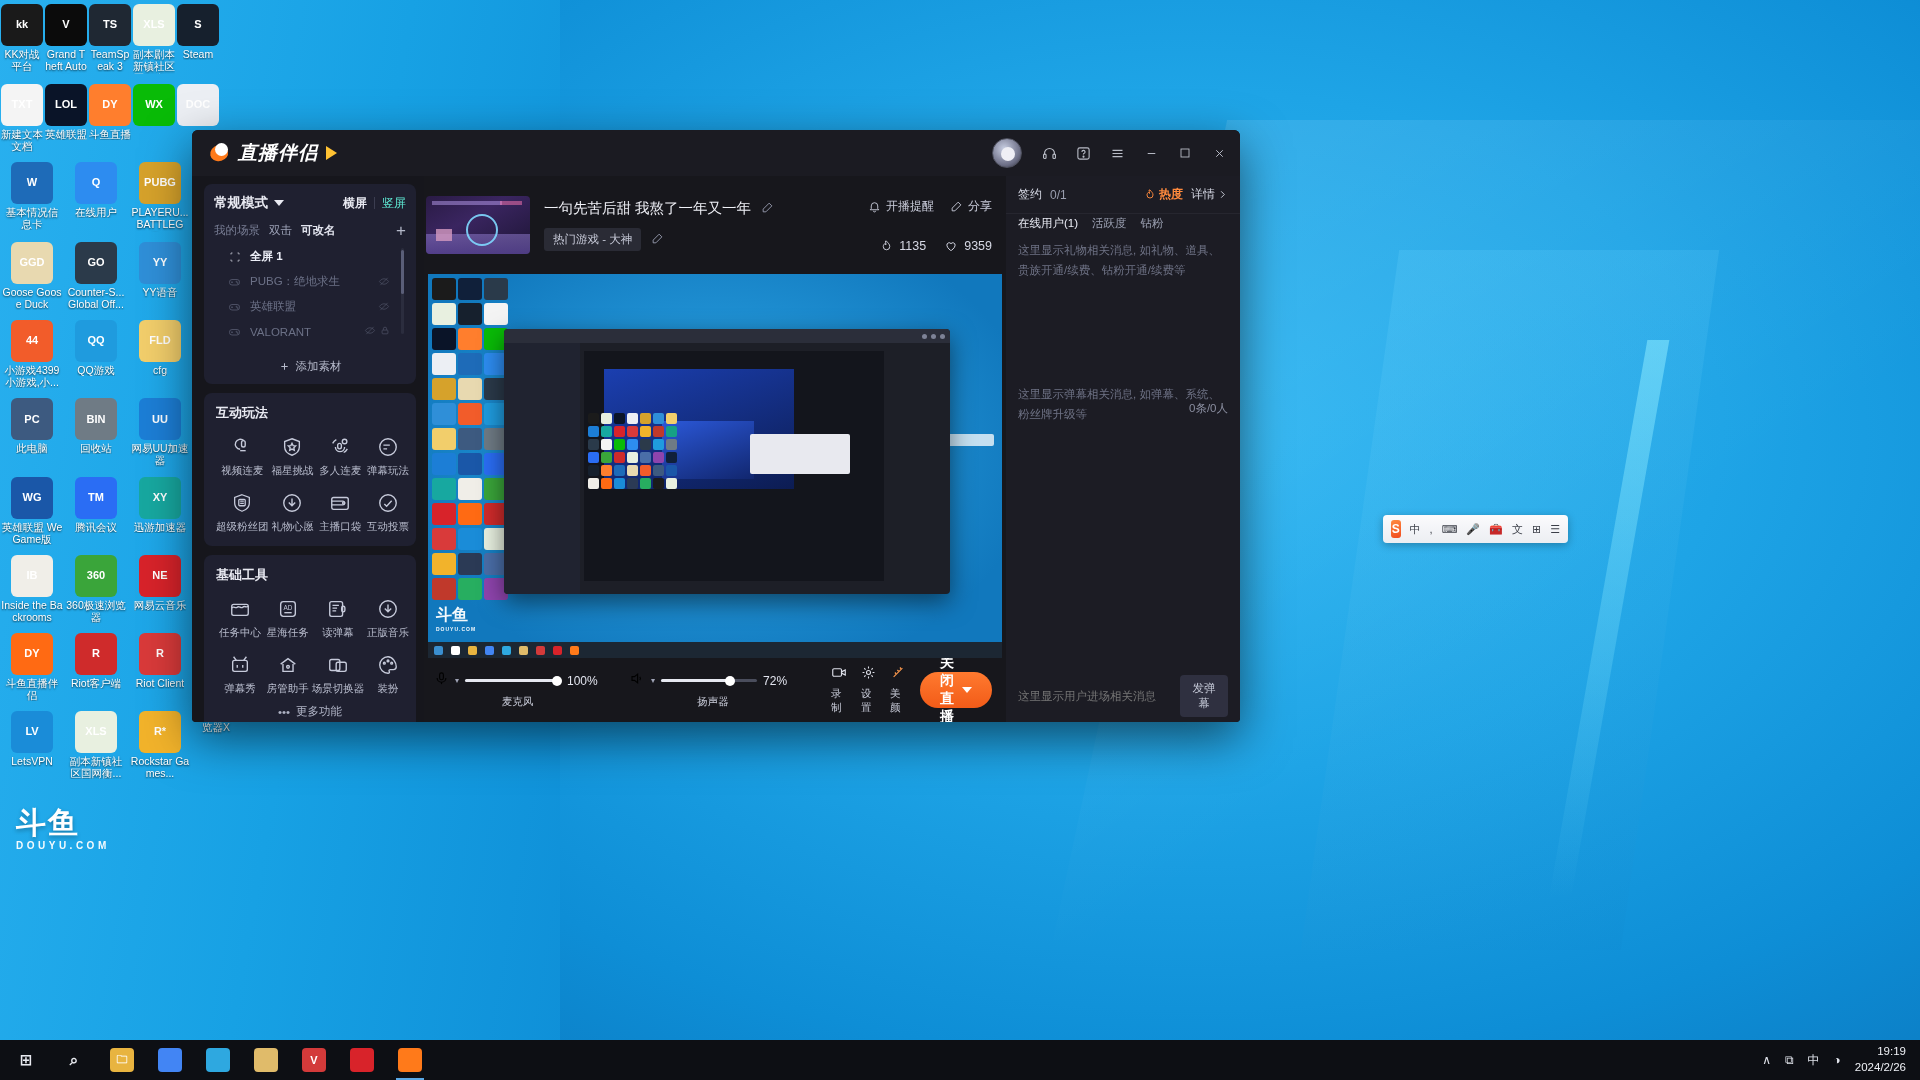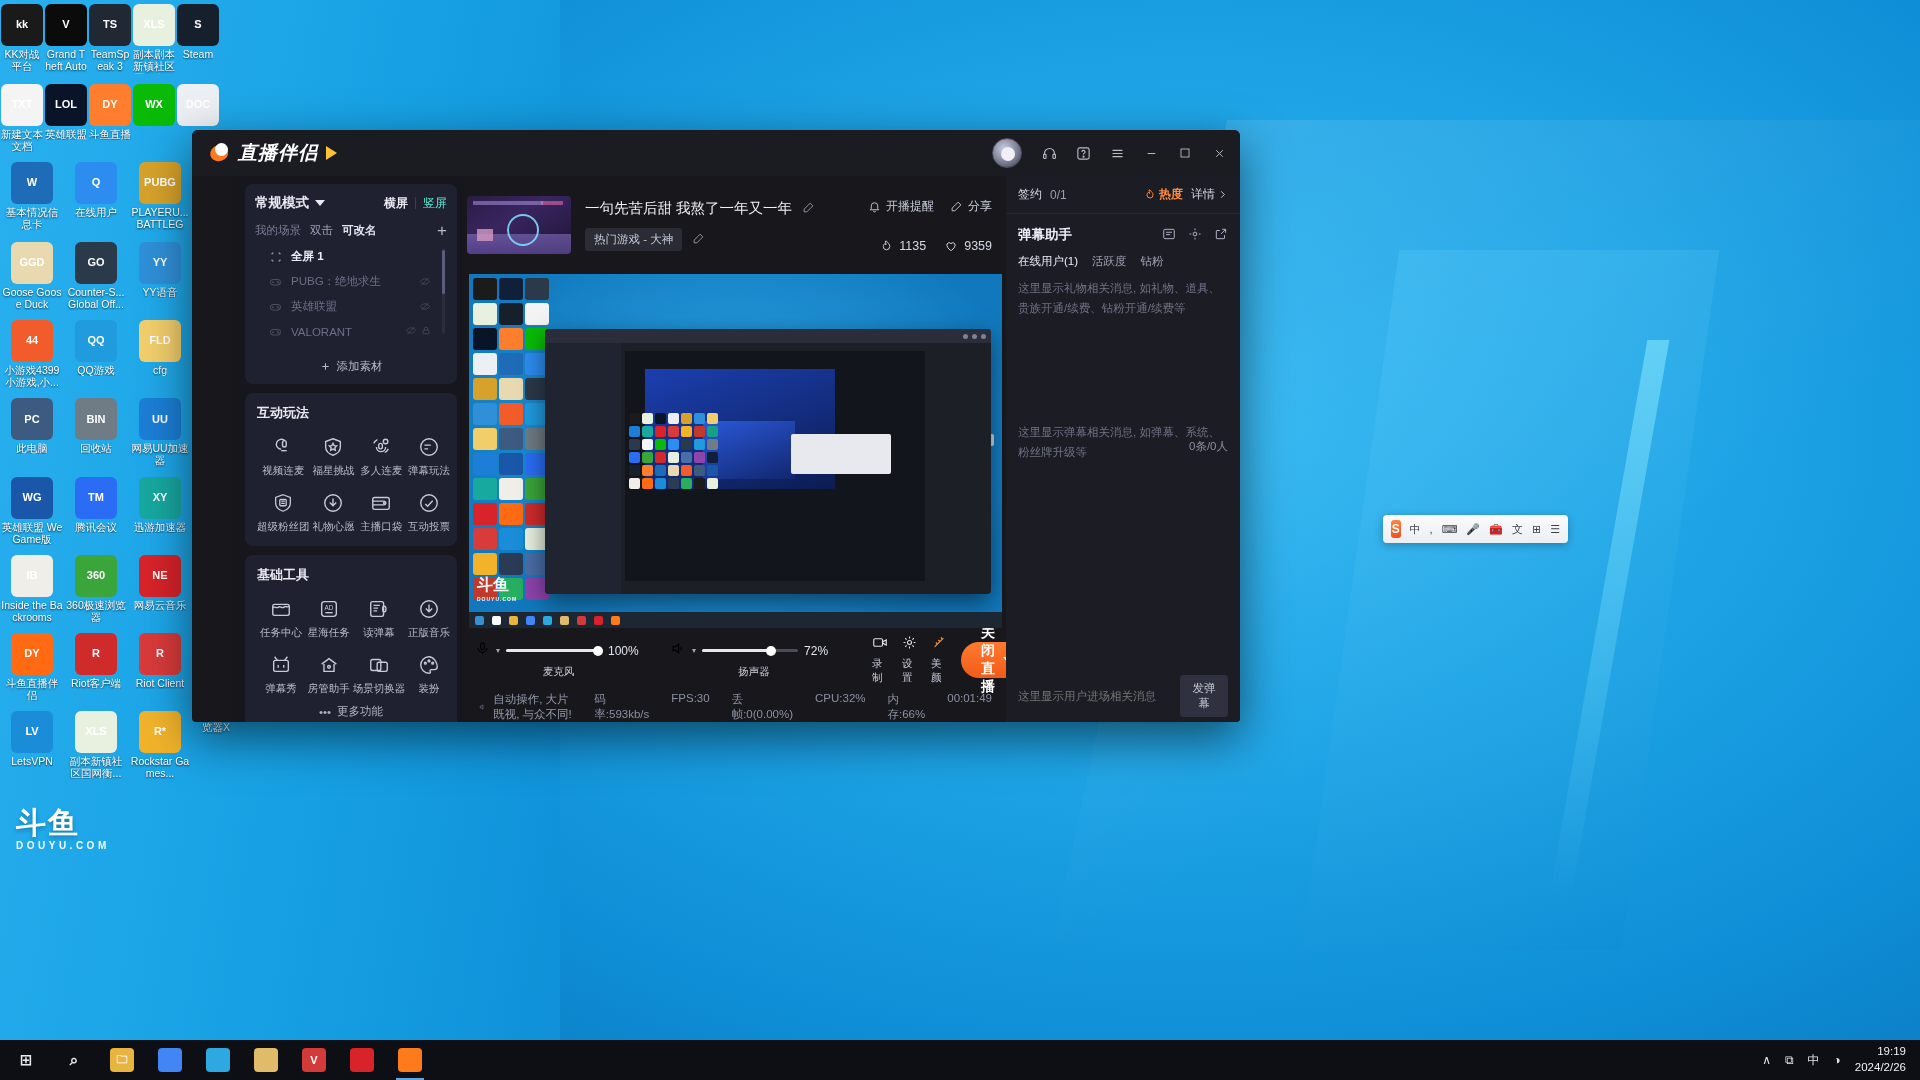--- a/index.html
+++ b/index.html
@@ -102,21 +102,21 @@
     width: 30px; height: 30px; border-radius: 50%; margin-right: 8px;
     background: radial-gradient(circle at 40% 35%, #c9cfe3, #6d6f86 65%, #2b2c38);
     border: 1.5px solid #50525f; position: relative; overflow: hidden;
   }
   .tb-avatar:after{
     content:""; position:absolute; left:8px; top:8px; width:14px; height:14px;
     border-radius:50%; background:#efeff5;
   }
 
   
-  #app-body { flex: 1; display: flex; min-height: 0; padding-left: 41px; }
+  #app-body { flex: 1; display: flex; min-height: 0; }
 
   
   #left-panel {
     width: 232px; background: #16161c; padding: 8px 8px 0 12px; flex: none;
     display: flex; flex-direction: column; gap: 9px; overflow: hidden;
   }
   .card { background: #1f2030; border-radius: 8px; }
   .scene-card { padding: 10px 10px 8px 10px; }
   .scene-top { display: flex; align-items: center; }
   .mode-sel { display: flex; align-items: center; gap: 6px; color: #e9eaf2; font-size: 13.5px; font-weight: bold; cursor: pointer;}
@@ -1021,80 +1021,40 @@
           </span>
           <span>美颜</span>
         </div>
 
         <div class="live-btn">
           <span>关闭直播</span>
           <span class="cv"></span>
         </div>
       </div>
 
-      <div class="status-bar">
-        <span class="note">
-          <svg width="13" height="12" viewBox="0 0 24 24" fill="none" stroke="currentColor" stroke-width="1.7">
-              <path d="M4 9v6h4l5 4V5L8 9H4z"></path>
-            </svg>
-          <b style="font-weight:normal">自动操作, 大片既视, 与众不同!</b>
-        </span>
-        <span class="stats">
-          <span>码率:593kb/s</span>
-          <span>FPS:30</span>
-          <span>丢帧:0(0.00%)</span>
-          <span>CPU:32%</span>
-          <span>内存:66%</span>
-          <span>00:01:49</span>
-        </span>
-      </div>
     </div>
 
     <div id="right-panel">
       <div class="sign-row">
         <span>签约</span>
         <span class="cnt">0/1</span>
         <span class="hot">
           <svg width="12" height="13" viewBox="0 0 24 24" fill="none" stroke="currentColor" stroke-width="1.9">
               <path d="M12 3c3 4 6 5.5 6 10a6 6 0 0 1-12 0c0-2.5 1.5-4 3-5.5.5 1.5 1.5 2 2 2.5.5-2.5-1-5-1-7z"></path>
             </svg>
           <b style="font-weight:bold">热度</b>
         </span>
         <span class="det">
           <b style="font-weight:normal">详情</b>
           <svg width="11" height="11" viewBox="0 0 24 24" fill="none" stroke="currentColor" stroke-width="2">
               <path d="M9 5l7 7-7 7"></path>
             </svg>
         </span>
       </div>
 
-      <div class="dm-head">
-        <span class="dm-title">弹幕助手</span>
-        <span class="acts">
-          <span>
-            <svg width="14" height="14" viewBox="0 0 24 24" fill="none" stroke="currentColor" stroke-width="1.7">
-                <rect x="3" y="4" width="18" height="16" rx="2"></rect>
-                <path d="M7 9h10M7 13h7"></path>
-              </svg>
-          </span>
-          <span>
-            <svg width="14" height="14" viewBox="0 0 24 24" fill="none" stroke="currentColor" stroke-width="1.7">
-                <circle cx="12" cy="12" r="3.2"></circle>
-                <path d="M12 2.5v3M12 18.5v3M2.5 12h3M18.5 12h3"></path>
-              </svg>
-          </span>
-          <span>
-            <svg width="14" height="14" viewBox="0 0 24 24" fill="none" stroke="currentColor" stroke-width="1.7">
-                <path d="M14 4h6v6"></path>
-                <path d="M20 4l-8 8"></path>
-                <path d="M18 14v5a1 1 0 0 1-1 1H5a1 1 0 0 1-1-1V7a1 1 0 0 1 1-1h5"></path>
-              </svg>
-          </span>
-        </span>
-      </div>
 
       <div class="dm-tabs" id="dm-tabs">
           <span class="t active">在线用户(1)</span>
           <span class="t">活跃度</span>
           <span class="t">钻粉</span>
         </div>
 
       <div class="dm-body">
         <div class="dm-hint">这里显示礼物相关消息, 如礼物、道具、贵族开通/续费、钻粉开通/续费等</div>
         <div class="dm-hint2">这里显示弹幕相关消息, 如弹幕、系统、粉丝牌升级等</div>

